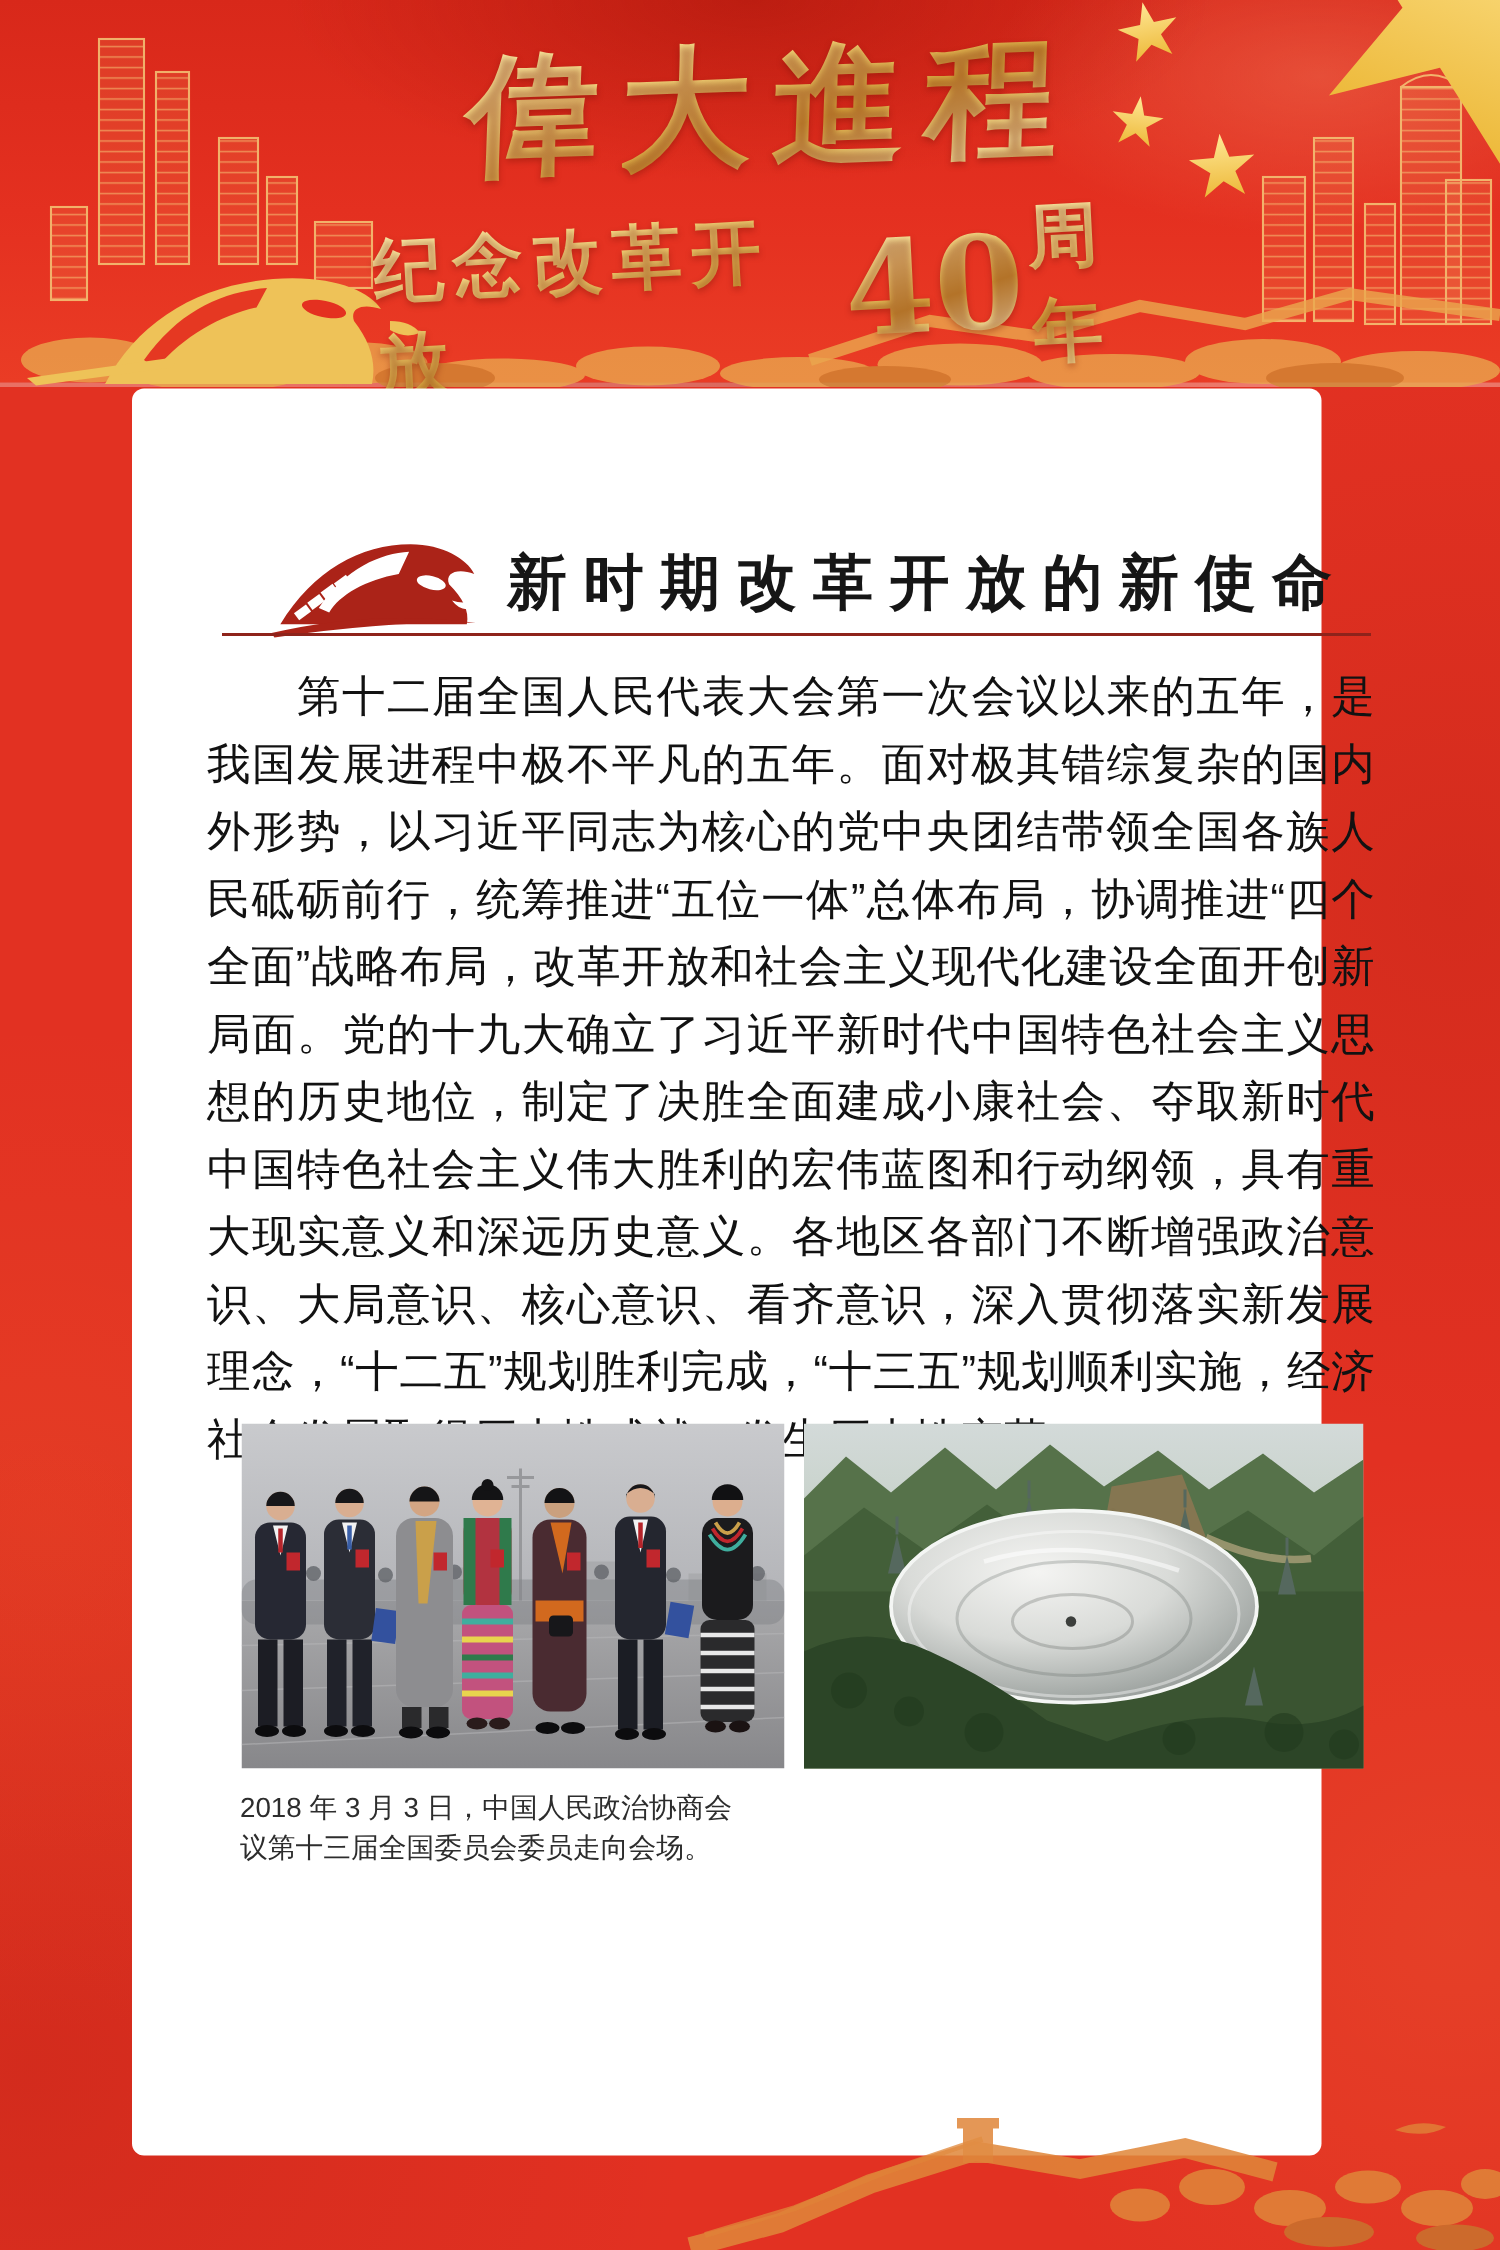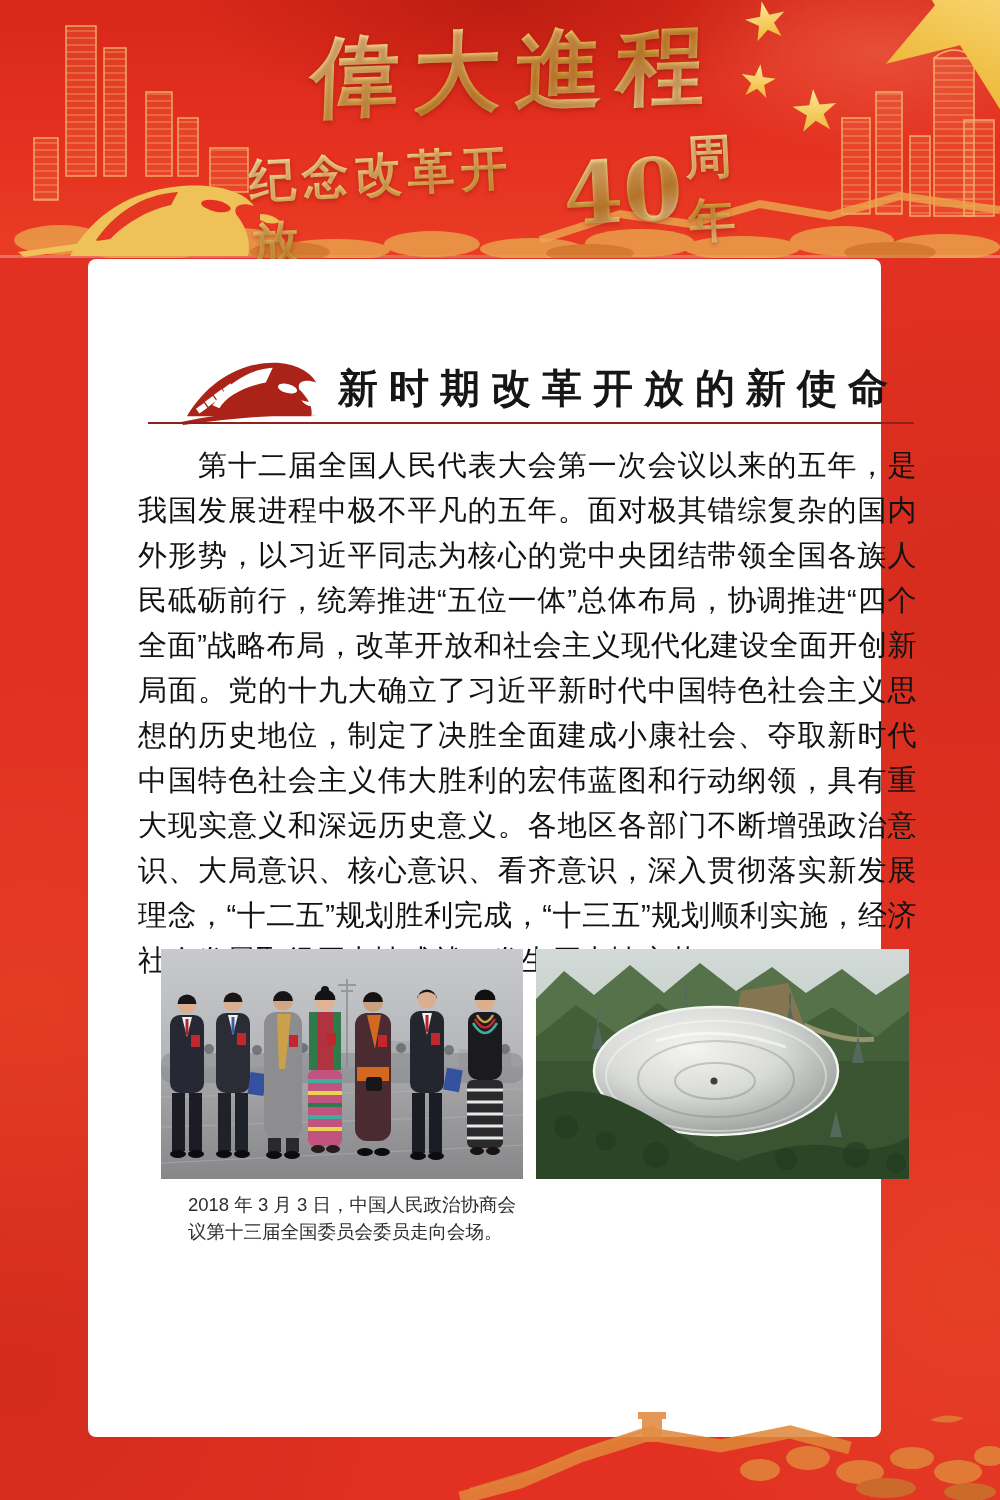--- a/index.html
+++ b/index.html
@@ -61,21 +61,21 @@
     position:absolute; left:50px; top:184px; width:779px;
     font-size:29px; line-height:45px; color:#121212;
     text-align:justify; text-indent:60px; letter-spacing:.5px;
   }
   figure { margin:0; padding:0; position:absolute; }
   .photo-left  { left:73px;  top:690px; width:362px; height:230px; }
   .photo-right { left:448px; top:690px; width:373px; height:230px; }
   .caption {
     position:absolute; top:932px; font-size:18.5px; line-height:27px; color:#2d2d2d;
   }
-  .caption-left  { left:100px;  width:332px; }
+  .caption-left  { left:72px;  width:332px; }
   .caption-right { left:466px; width:350px; text-indent:10px; }
   
   .great-wall { position:absolute; left:430px; top:1412px; width:570px; height:88px; opacity:.95; }
   .page-star { position:absolute; left:921px; top:1512px; width:58px; height:56px; }
   .page-star .num {
     position:absolute; left:0; top:17px; width:58px; text-align:center;
     font-family:"Liberation Serif", serif; font-weight:bold; font-size:20px; color:#c32b1e;
   }
 </style>
 </head>

